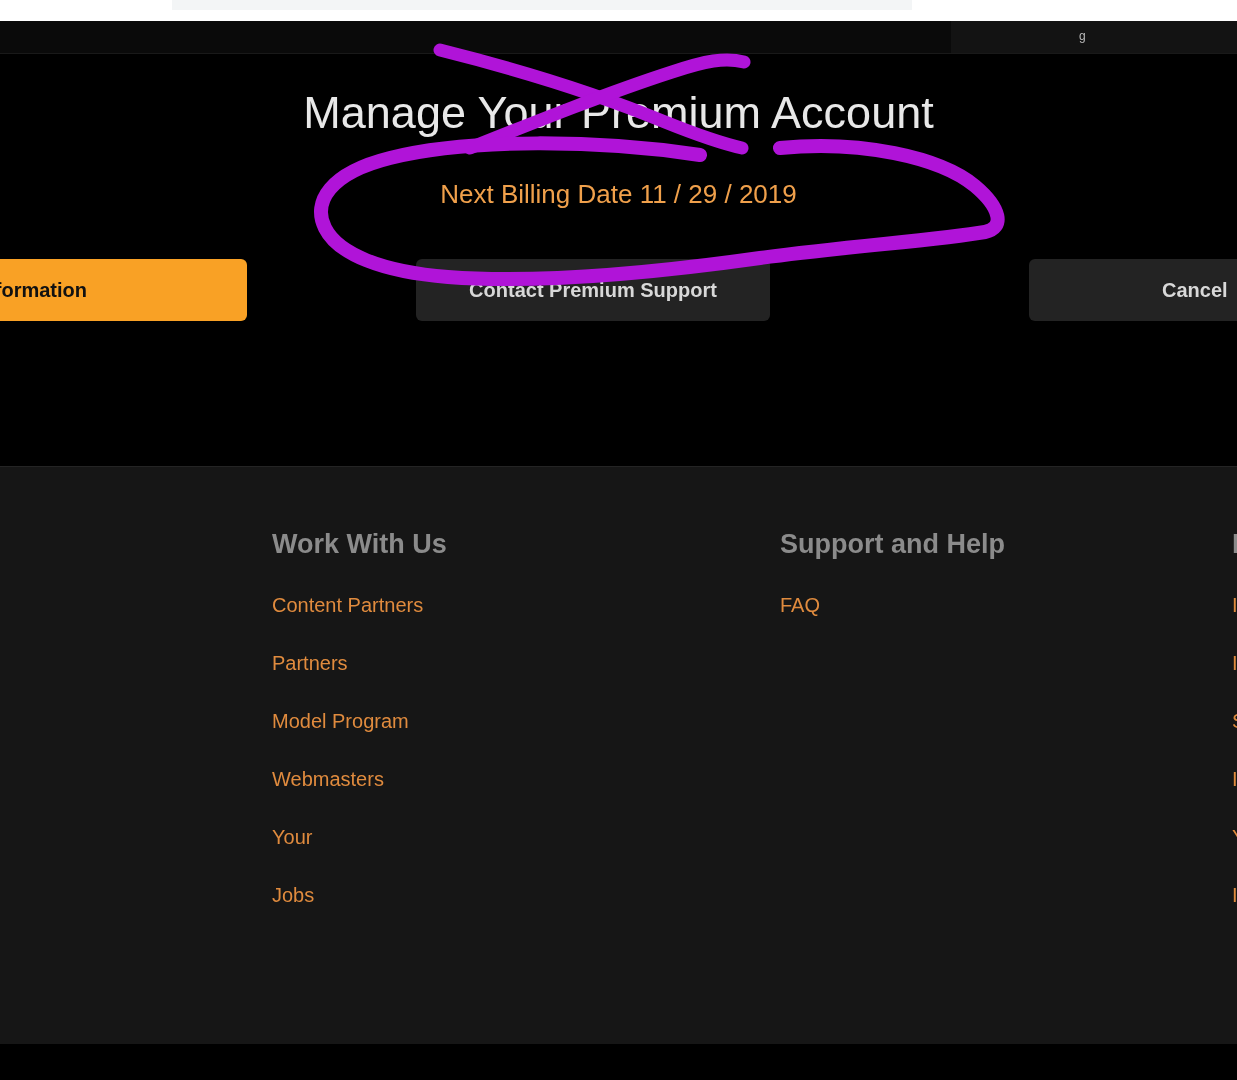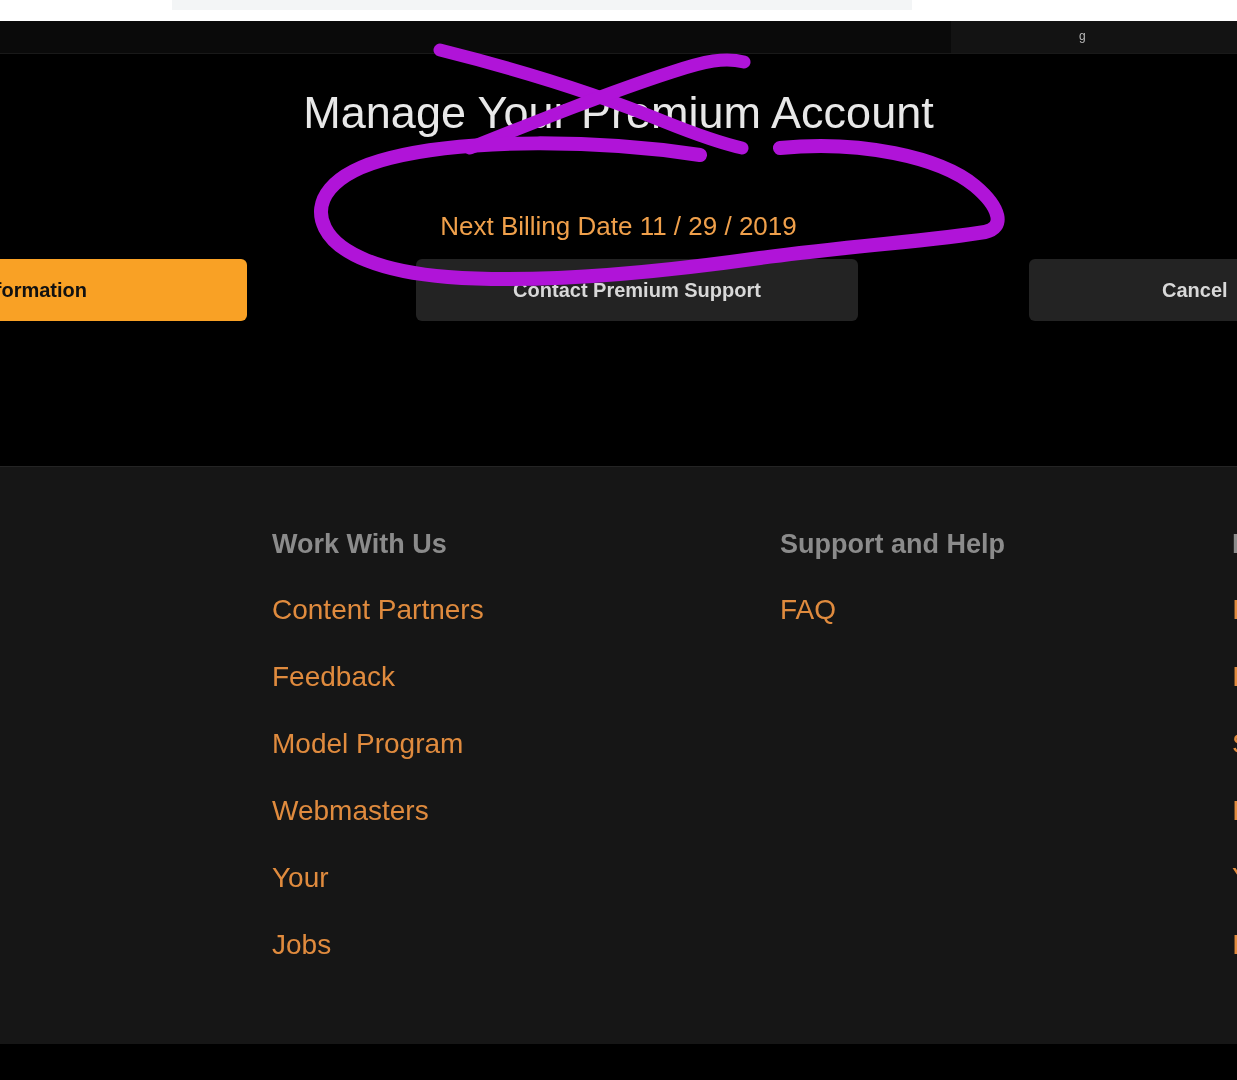--- a/index.html
+++ b/index.html
@@ -49,21 +49,21 @@
   }
   .hero-title {
     position:absolute; left:0; top:33px; width:1237px;
     text-align:center;
     font-size:45px; font-weight:400; color:#e8e8e8;
     letter-spacing:0px;
   }
   .hero-sub {
     position:absolute; left:0; top:125px; width:1237px;
     text-align:center;
-    font-size:26px; font-weight:400; color:#f0a04b;margin-top:32px;
+    font-size:26px; font-weight:400; color:#f0a04b;
   }
 
   
   .btn-row { position:absolute; left:0; top:205px; width:1237px; height:64px; }
 
   .btn {
     position:absolute; top:0; height:62px;
     display:flex; align-items:center;
     border:none; border-radius:6px;
     font-family:"Liberation Sans", sans-serif;
@@ -72,21 +72,21 @@
   }
   .btn-primary {
     left:-120px; width:367px;
     background:#f9a125; color:#111;
     justify-content:flex-end; padding-right:160px;
   }
   .btn-secondary {
     background:#232323; color:#d8d8d8;
     justify-content:center;
   }
-  .btn-support { left:416px; width:442px; }
+  .btn-support { left:416px; width:354px; }
   .btn-cancel  { left:1029px; width:330px; justify-content:flex-start; padding-left:133px; }
 
   
   .annotation {
     position:absolute; left:0; top:0; width:1237px; height:1080px;
     pointer-events:none;
   }
 
   
   .footer {
@@ -100,21 +100,21 @@
   .fcol-1 { left:272px; width:400px; }
   .fcol-2 { left:744px; width:400px;margin-left:36px; }
   .fcol-3 { left:1232px; width:300px; }
 
   .fcol-head {
     font-size:27px; font-weight:700; color:#8b8b8b;
     margin-bottom:34px; white-space:nowrap;
   }
   .flink {
     display:block;
-    font-size:28px; color:#e08b3e;
+    font-size:20px; color:#e08b3e;
     margin-bottom:35px; white-space:nowrap;
     text-decoration:none; cursor:pointer;
   }
 
   
   .bottom-bar {
     position:absolute; left:0; top:1044px; width:1237px; height:36px;
     background:#000;
   }
 </style>
@@ -148,21 +148,21 @@
       <button class="btn btn-secondary btn-cancel">Cancel</button>
     </div>
   </div>
 
   <div class="footer">
     <div class="footer-cols">
 
       <div class="fcol fcol-1">
         <div class="fcol-head">Work With Us</div>
         <a class="flink">Content Partners</a>
-        <a class="flink">Feedback</a>
+        <a class="flink">Partners</a>
         <a class="flink">Model Program</a>
         <a class="flink">Webmasters</a>
         <a class="flink">Your</a>
         <a class="flink">Jobs</a>
       </div>
 
       <div class="fcol fcol-2">
         <div class="fcol-head">Support and Help</div>
         <a class="flink">FAQ</a>
       </div>

